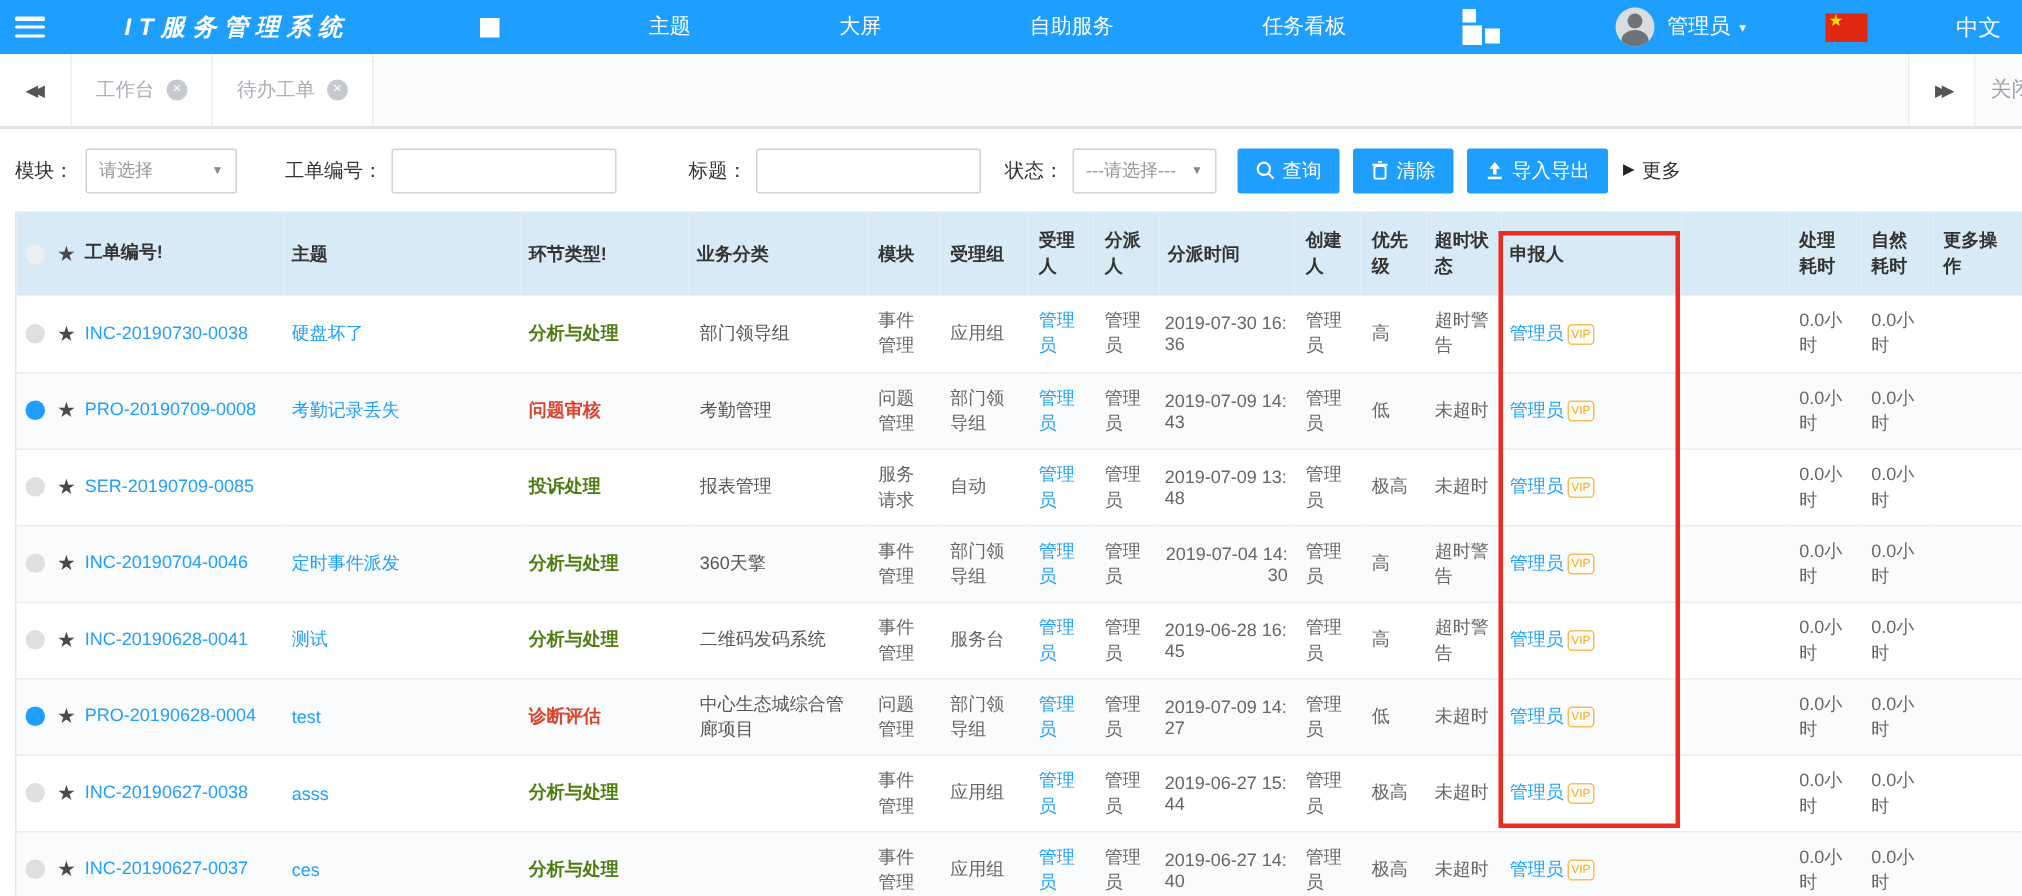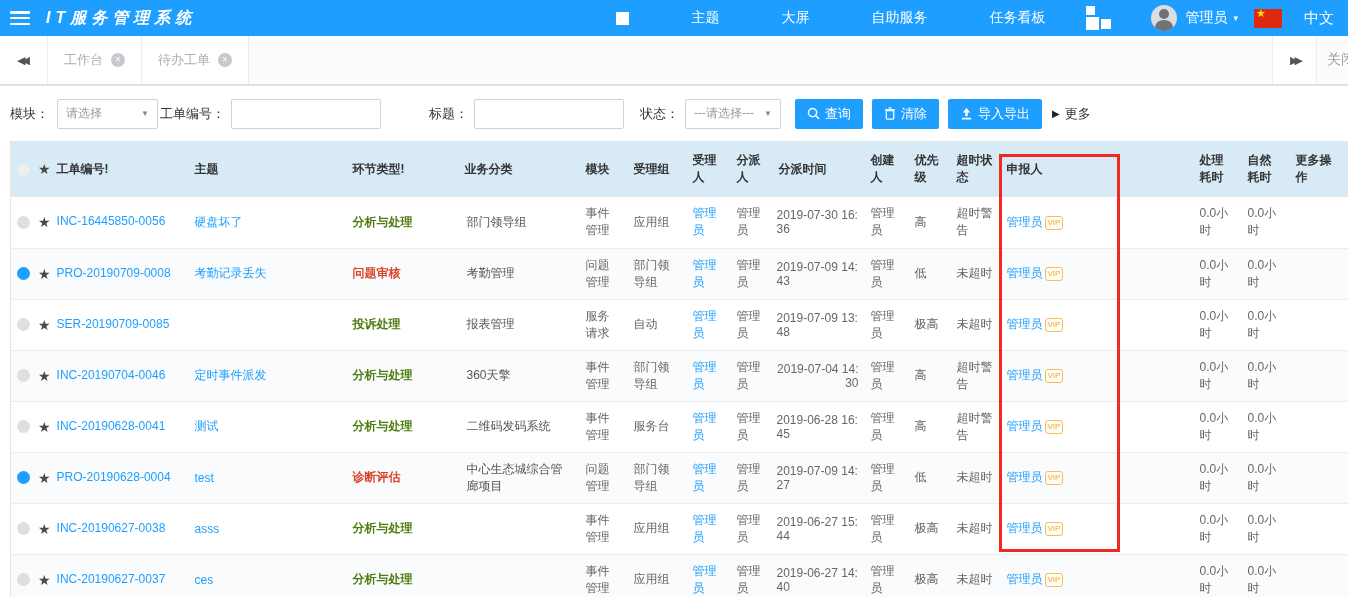--- a/index.html
+++ b/index.html
@@ -1,21 +1,21 @@
 <!DOCTYPE html>
 <html><head>
 <meta charset="utf-8">
 <style>
   * { box-sizing: border-box; margin: 0; padding: 0; }
   html,body { width:1348px; height:597px; overflow:hidden; background:#fff;
     font-family:"Liberation Sans","DejaVu Sans",sans-serif; }
 
   
   .topbar { height:36px; background:#1e9fff; display:flex; align-items:center;
-    color:#fff; font-size:14px; padding:0 14px 0 10px; }
+    color:#fff; font-size:14px; padding:0 14px 0 10px;gap:37px; }
   .hamburger { width:20px; height:14px; display:flex; flex-direction:column;
     justify-content:space-between; cursor:pointer; margin-right:16px; }
   .hamburger i { display:block; height:2.5px; background:#fff; border-radius:1px; }
   .app-title { font-size:16px; font-style:italic; font-weight:bold; letter-spacing:5px; white-space:nowrap; }
   .fullscreen-sq { width:13px; height:13px; background:#fff; margin-left:auto; cursor:pointer; }
   .topnav-item { margin-left:62px; cursor:pointer; white-space:nowrap; }
   .grid-icon { position:relative; width:26px; height:26px; margin-left:40px; cursor:pointer; }
   .grid-icon b { position:absolute; background:#fff; }
   .grid-icon b:nth-child(1){ left:1px; top:1px; width:9px; height:9px; }
   .grid-icon b:nth-child(2){ left:1px; top:12px; width:13px; height:13px; }
@@ -46,21 +46,21 @@
   
   .filterbar { height:55px; display:flex; align-items:center; font-size:13px; color:#333; background:#fff; padding-left:10px; }
   .f-label { white-space:nowrap; }
   .select { height:30px; border:1px solid #d2d2d2; border-radius:2px; background:#fff;
     display:flex; align-items:center; justify-content:space-between; padding:0 8px; color:#999; cursor:pointer; }
   .select .sv { font-size:12px; }
   .select .sc { font-size:8px; color:#888; margin-left:6px; }
   .sel-module { width:101px; margin-left:8px; }
   .sel-status { width:96px; margin-left:6px;font-family:Liberation Serif, serif; }
   .tinput { height:30px; width:150px; border:1px solid #d2d2d2; border-radius:2px; margin-left:6px; padding:0 6px; font-size:12px; outline:none; }
-  .ml18 { margin-left:2px; } .ml48 { margin-left:48px; } .ml16 { margin-left:16px; }
+  .ml18 { margin-left:32px; } .ml48 { margin-left:48px; } .ml16 { margin-left:16px; }
   .btn { height:30px; border:none; border-radius:2px; background:#1e9fff; color:#fff; font-size:13px;
     display:inline-flex; align-items:center; padding:0 12px; margin-left:9px; cursor:pointer; white-space:nowrap; }
   .btn svg { margin-right:5px; }
   .btn-search { margin-left:14px; }
   .more-link { display:inline-flex; align-items:center; margin-left:10px; color:#333; cursor:pointer; }
   .more-link .arr { font-size:10px; color:#222; margin-right:5px; }
 
   
   .table-wrap { margin-left:10px; }
   table { width:1338px; table-layout:fixed; border-collapse:collapse; border-left:1px solid #e4e4e4; }
@@ -214,21 +214,21 @@
         <th>申报人</th>
         <th></th>
         <th class="pad7">处理耗时</th>
         <th class="pad7">自然耗时</th>
         <th class="pad7">更多操作</th>
       </tr>
     </thead>
     <tbody>
         <tr>
     <td class="sel-cell">
-      <span class="radio"></span><span class="star">★</span><a class="lnk">INC-16445850-0056</a>
+      <span class="radio"></span><span class="star">★</span><a class="lnk">INC-20190730-0038</a>
     </td>
     <td><a class="lnk">硬盘坏了</a></td>
     <td><span class="step">分析与处理</span></td>
     <td class="pad8"><span class="biz">部门领导组</span></td>
     <td class="pad7">事件管理</td>
     <td class="pad7">应用组</td>
     <td class="pad8"><a class="lnk">管理员</a></td>
     <td class="pad8">管理员</td>
     <td style="padding:0 4px;">2019-07-30 16:36</td>
     <td class="pad8">管理员</td>

